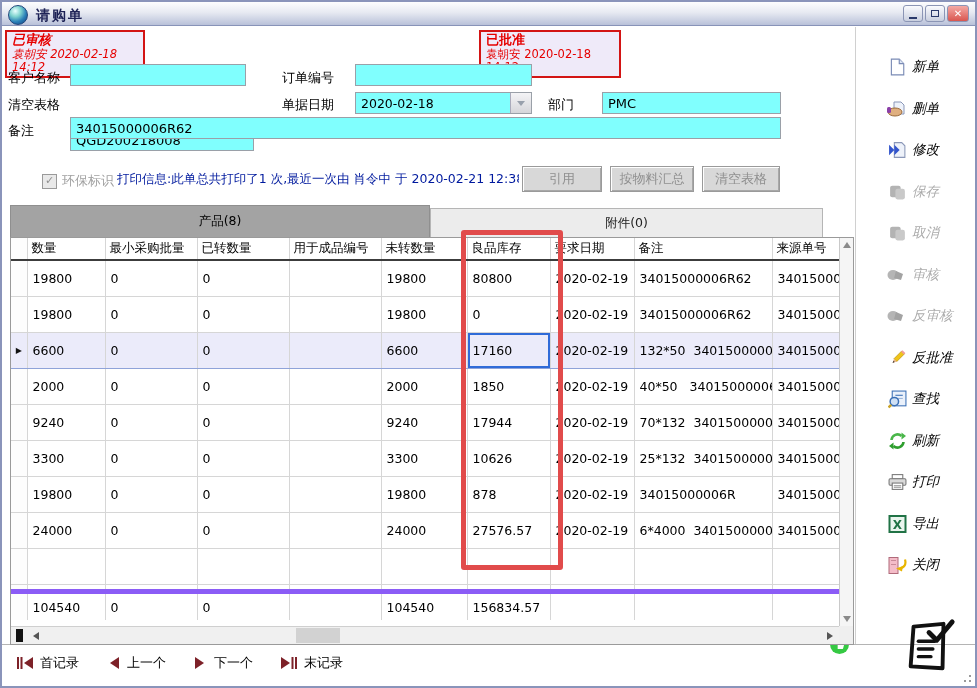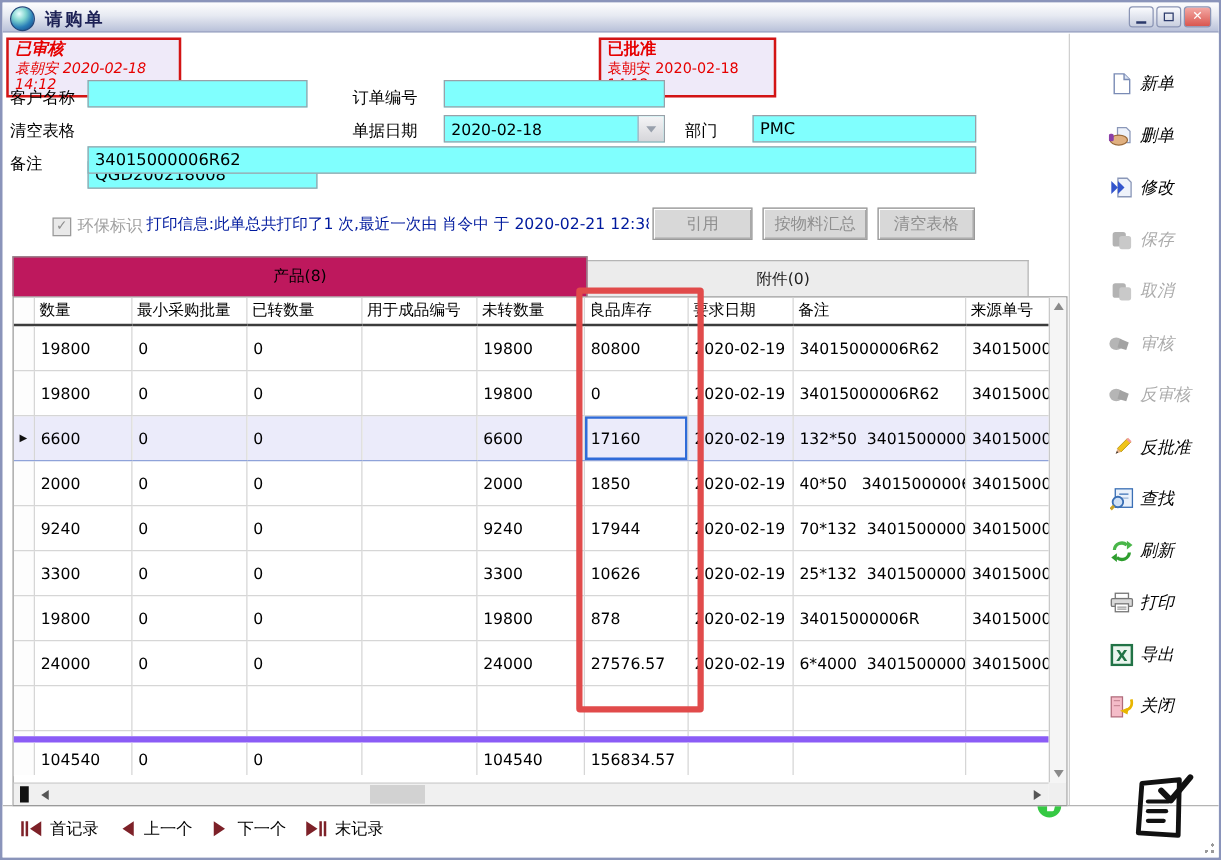--- a/index.html
+++ b/index.html
@@ -37,21 +37,21 @@
   .chk{position:absolute;left:40px;top:170px;display:flex;align-items:center;gap:5px;}
   .chk-box{width:13px;height:13px;border:1px solid #9a9a9a;background:#e9e9e9;font-size:11px;line-height:12px;
     text-align:center;color:#8f8f8f;}
   .chk-label{font-size:13px;color:#a0a0a0;}
   .print-info{position:absolute;left:115px;top:169px;width:402px;font-size:12.5px;color:#001a9e;white-space:nowrap;overflow:hidden;}
   .tbtn{position:absolute;top:164px;height:26px;background:#d8d8d8;border:1px solid #9a9a9a;
     box-shadow:inset 1px 1px 0 #fff, inset -1px -1px 0 #a8a8a8;font-size:13px;color:#8f8f8f;
     display:flex;align-items:center;justify-content:center;box-sizing:border-box;cursor:default;}
   
   .tab{position:absolute;box-sizing:border-box;font-size:12.5px;display:flex;align-items:center;justify-content:center;}
-  .tab.active{left:8px;top:203px;width:460px;height:32px;background:#be185d;border:1px solid #8f8f8f;border-bottom:none;z-index:3;}
+  .tab.active{left:8px;top:203px;width:420px;height:32px;background:#a3a3a3;border:1px solid #8f8f8f;border-bottom:none;z-index:3;}
   .tab.inactive{left:428px;top:206px;width:393px;height:29px;background:#ececec;border:1px solid #b5b5b5;border-bottom:none;color:#222;}
   
   .grid-wrap{position:absolute;left:8px;top:235px;width:844px;height:408px;border:1px solid #9a9a9a;
     background:#fff;box-sizing:border-box;z-index:2;}
   .grid-viewport{position:absolute;left:0;top:0;right:14px;bottom:50px;overflow:hidden;}
   table.grid-t{border-collapse:collapse;table-layout:fixed;width:830px;font-size:12.5px;}
   .grid-t th{height:21px;font-weight:normal;text-align:left;padding:0 4px;background:#fff;
     border-right:1px solid #d6d6d6;border-bottom:2px solid #3c3c3c;white-space:nowrap;overflow:hidden;}
   .grid-t td{height:35px;padding:0 5px;border-right:1px solid #d6d6d6;border-bottom:1px solid #d6d6d6;
     white-space:pre;overflow:hidden;background:#fff;}
@@ -74,21 +74,21 @@
     border-radius:3px;z-index:6;pointer-events:none;}
   
   .sidebar{position:absolute;left:853px;top:25px;width:120px;bottom:41px;background:#fff;border-left:1px solid #d0d0d0;
     display:flex;flex-direction:column;justify-content:flex-start;padding:28px 0 0 30px;box-sizing:border-box;gap:17.5px;}
   .sbtn{display:flex;align-items:center;gap:4px;height:24px;cursor:default;}
   .sbtn .slabel{font-size:13.5px;color:#000;white-space:nowrap;font-style:italic;}
   .sbtn.disabled .slabel{color:#ababab;}
   .sicon{width:22px;height:22px;display:flex;align-items:center;justify-content:center;flex:0 0 22px;}
   
   .footer{position:absolute;left:0;right:0;bottom:0;height:41px;background:#fff;border-top:1px solid #b4b4b4;}
-  .footer-nav{position:absolute;left:14px;top:9px;display:flex;gap:15px;}
+  .footer-nav{position:absolute;left:14px;top:9px;display:flex;gap:27px;}
   .nav-item{display:flex;align-items:center;gap:6px;cursor:default;}
   .nav-item span{font-size:13px;color:#000;}
   .green-badge{position:absolute;left:828px;top:-10px;width:19px;height:19px;border-radius:50%;background:#35c943;
     display:flex;align-items:center;justify-content:center;}
   .sketch-icon{position:absolute;left:898px;top:616px;z-index:7;}
   .resize-grip{position:absolute;right:3px;bottom:3px;width:10px;height:10px;
     background:
       radial-gradient(circle 1.4px at 8px 8px,#9a9a9a 98%,transparent),
       radial-gradient(circle 1.4px at 8px 3px,#9a9a9a 98%,transparent),
       radial-gradient(circle 1.4px at 3px 8px,#9a9a9a 98%,transparent);}

